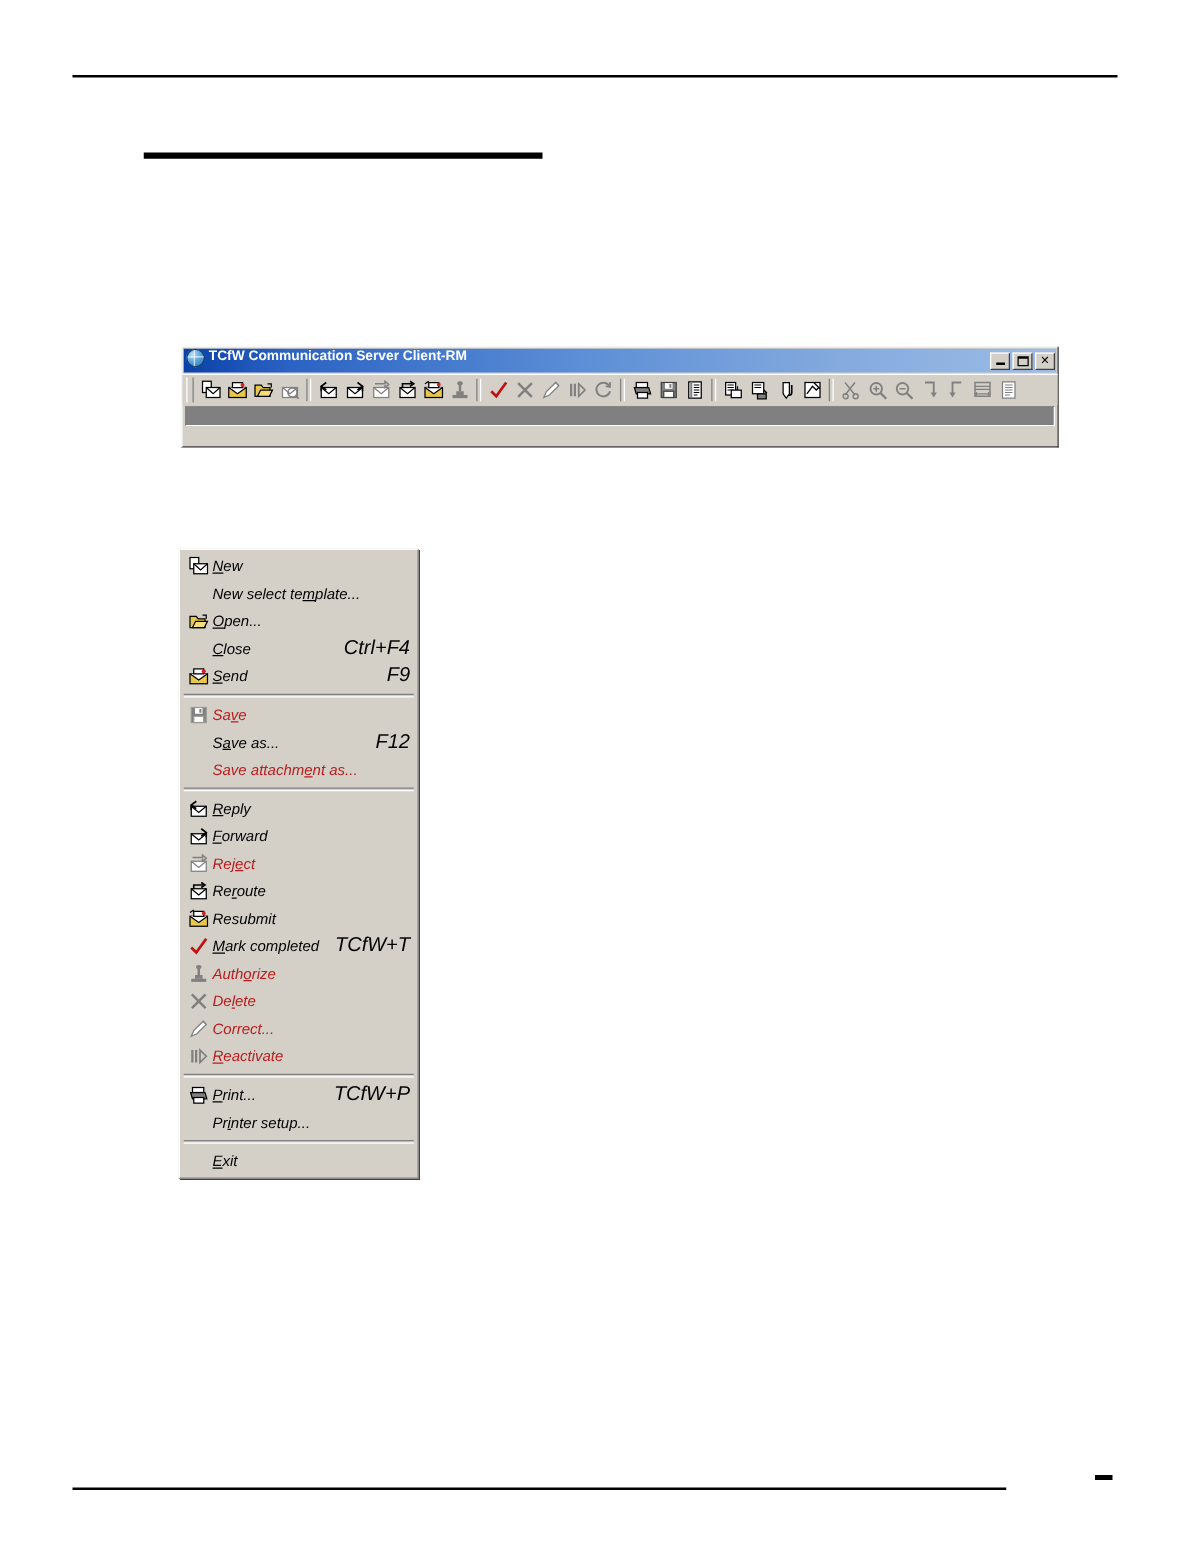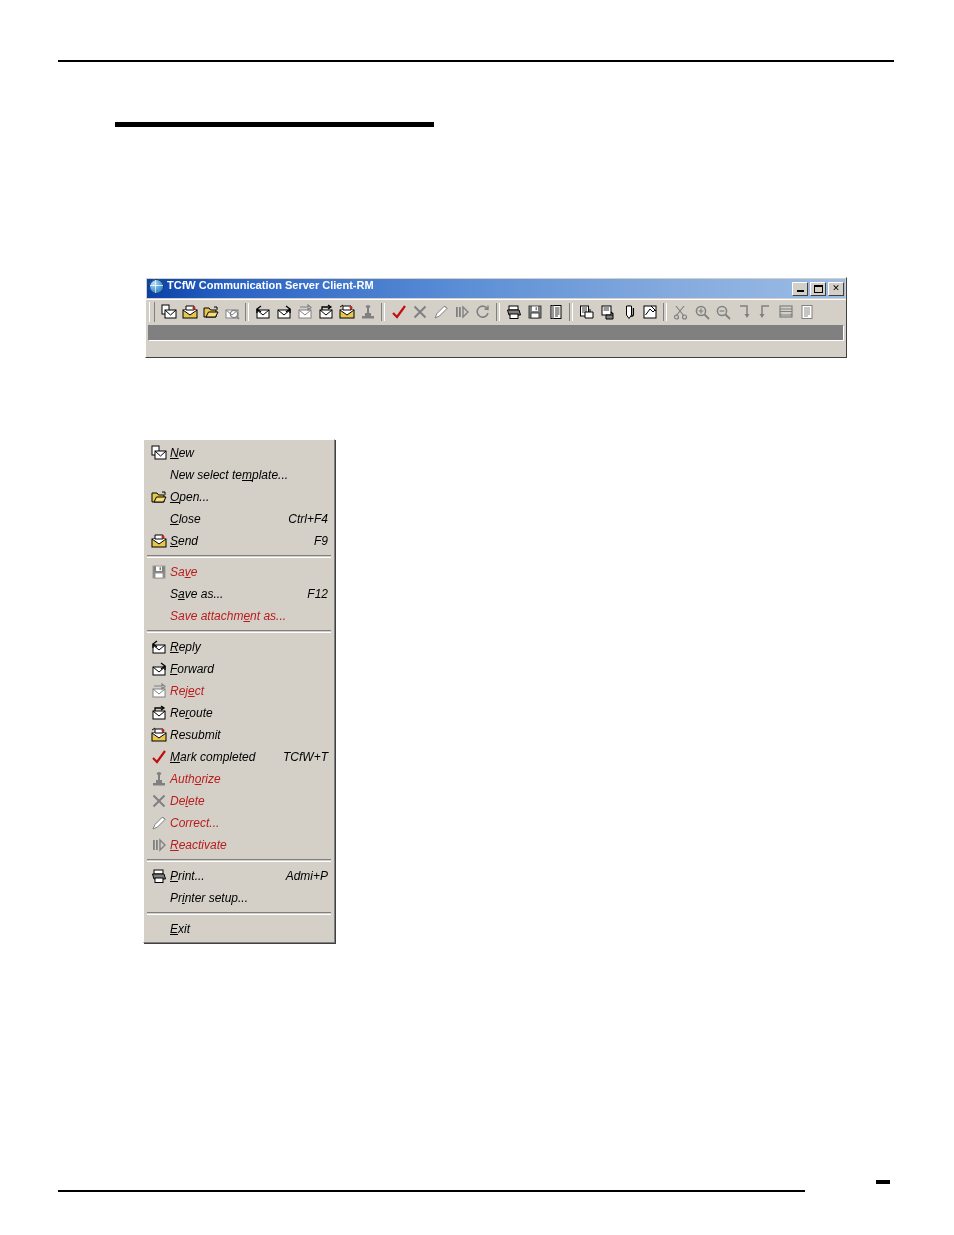--- a/index.html
+++ b/index.html
@@ -253,21 +253,21 @@
     justify-content: center;
     height: 18px;
   }
   .dd-label {
     flex: 1 1 auto;
     white-space: nowrap;
   }
   .dd-label u { text-decoration: underline; }
   .dd-accel {
     flex: 0 0 auto;
-    font-size: 12px;
+    font-size: 16px;
     padding-left: 12px;
     white-space: nowrap;
   }
   .dd-sep {
     height: 1px;
     margin: 3px 3px;
     border-top: 1px solid #808080;
     border-bottom: 1px solid #ffffff;
   }
 </style>
@@ -686,21 +686,21 @@
       <div class="dd-sep"></div>
       <div class="dd-item">
         <div class="dd-icon">
           <svg width="16" height="16" viewBox="0 0 16 16">
             <rect x="3" y="2" width="9" height="4" fill="#ffffff" stroke="#000"></rect>
             <path d="M1.5 6 L13 6 L14.5 11 L3 11 Z" fill="#808080" stroke="#000"></path>
             <rect x="4" y="10" width="8" height="4.5" fill="#ffffff" stroke="#000"></rect>
           </svg>
         </div>
         <div class="dd-label"><u>P</u>rint...</div>
-        <div class="dd-accel">Admi+P</div>
+        <div class="dd-accel">TCfW+P</div>
       </div>
       <div class="dd-item">
         <div class="dd-icon"></div>
         <div class="dd-label">Pr<u>i</u>nter setup...</div>
       </div>
       <div class="dd-sep"></div>
       <div class="dd-item">
         <div class="dd-icon"></div>
         <div class="dd-label"><u>E</u>xit</div>
       </div>

